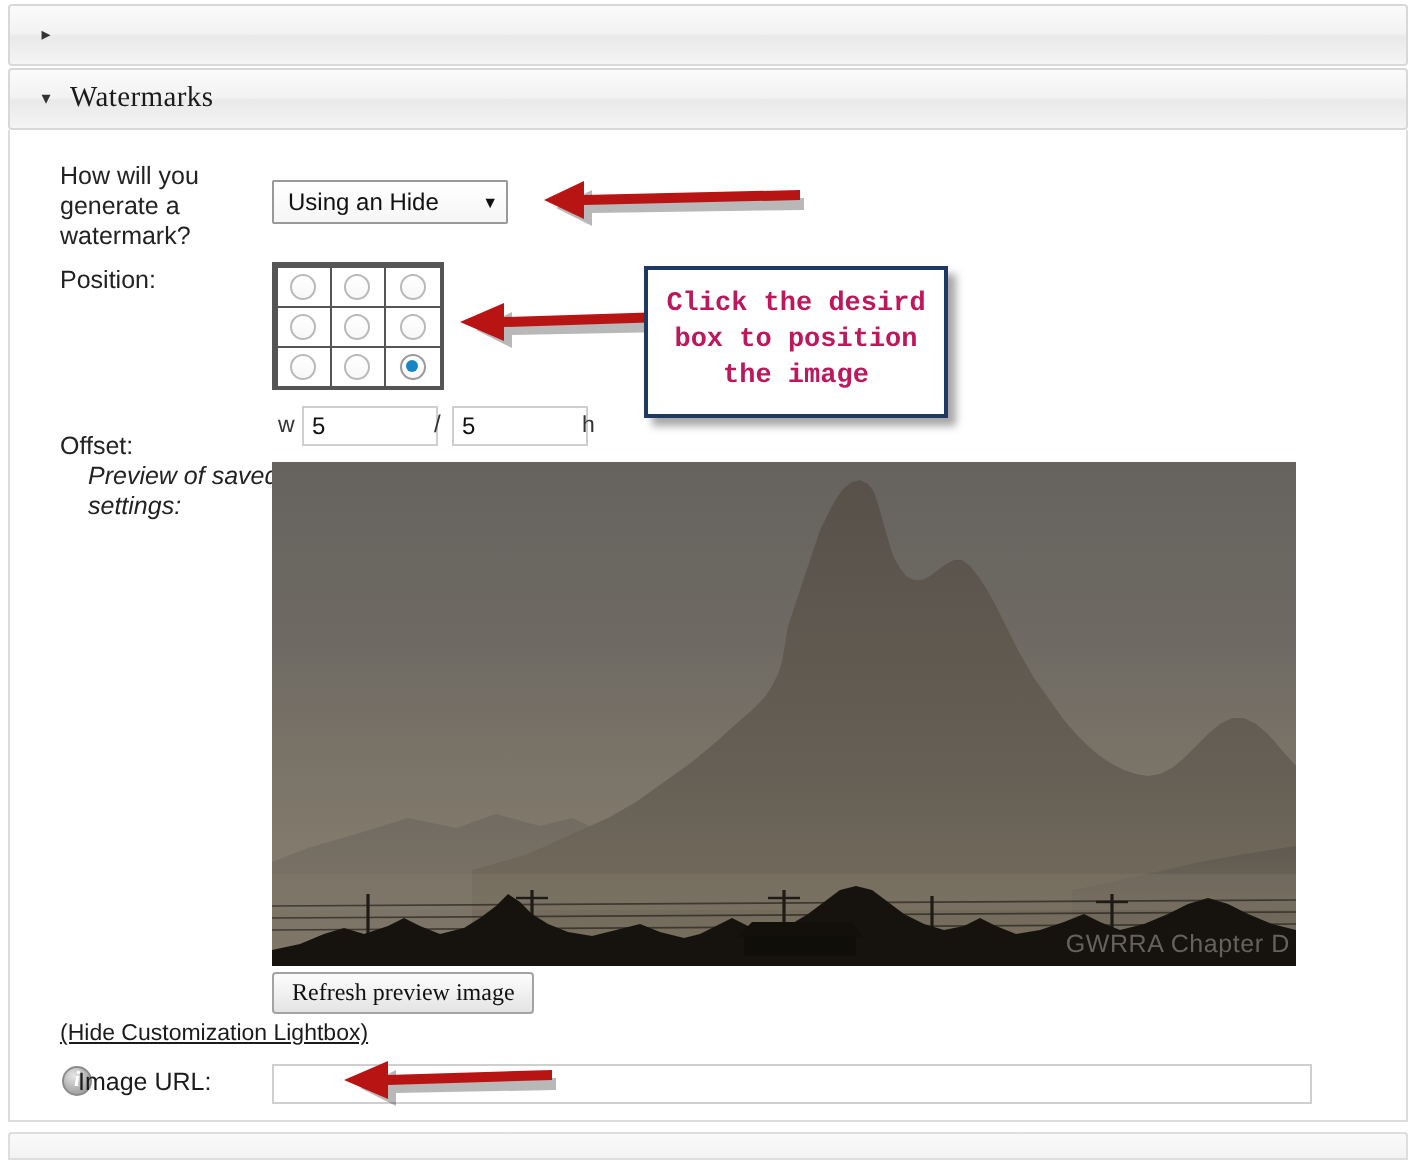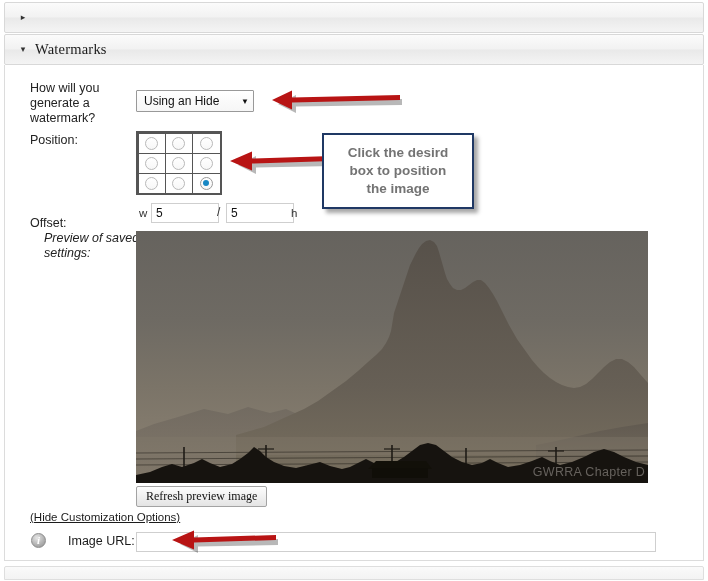--- a/index.html
+++ b/index.html
@@ -212,21 +212,21 @@
     color: #ffffff;
     font-family: "Liberation Serif", serif;
     font-size: 11px;
     font-weight: bold;
     line-height: 13px;
     text-align: center;
     font-style: italic;
   }
   #lbl-imageurl {
     position: absolute;
-    left: 68px; top: 534px;
+    left: 39px; top: 534px;
     font-size: 12.5px;
     color: #1b1b1b;
   }
   #input-imageurl {
     position: absolute;
     left: 136px; top: 532px;
     width: 520px; height: 20px;
     border: 1px solid #cfcfcf;
     background: #fff;
     font-family: "Liberation Sans", sans-serif;
@@ -251,24 +251,24 @@
     width: 152px; height: 76px;
     background: #ffffff;
     border: 2px solid #1f3864;
     box-shadow: 4px 4px 4px rgba(0,0,0,0.35);
     display: flex;
     align-items: center;
     justify-content: center;
     text-align: center;
   }
   #callout-text {
-    font-family: Liberation Sans, sans-serif;
+    font-family: Liberation Mono, monospace;
     font-size: 13.5px;
     font-weight: bold;
-    color: #737373;
+    color: #be185d;
     line-height: 18px;
     padding: 0 4px;
   }
 </style>
 </head>
 <body>
 
 <div id="page">
 
   <div class="section-header" id="hdr-lightbox">
@@ -413,21 +413,21 @@
                L512,252 L0,252 Z" fill="#16130f"></path>
 
       <path d="M232,238 L240,230 L290,230 L296,238 Z" fill="#121009"></path>
       <rect x="236" y="237" width="56" height="10" fill="#100e08"></rect>
     </svg>
     <div id="wm-text">GWRRA Chapter D</div>
   </div>
 
   <button id="btn-refresh">Refresh preview image</button>
 
-  <a id="link-hide">(Hide Customization Options)</a>
+  <a id="link-hide">(Hide Customization Lightbox)</a>
 
   <div id="info-icon">i</div>
   <div id="lbl-imageurl">Image URL:</div>
   <input id="input-imageurl" type="text" value="" style="">
 
   <svg class="arrow" id="arrow-1" viewBox="0 0 146 28">
     <g transform="translate(2,3)" opacity="0.28">
       <path d="M142,8 L36,10.5 L36,4 L18,13 L36,22 L36,15.5 L142,14 Z" fill="#000"></path>
     </g>
     <path d="M142,7 L34,9.5 L34,2.5 L14,12 L34,21.5 L34,14.5 L142,12 Z" fill="#b81414"></path>

